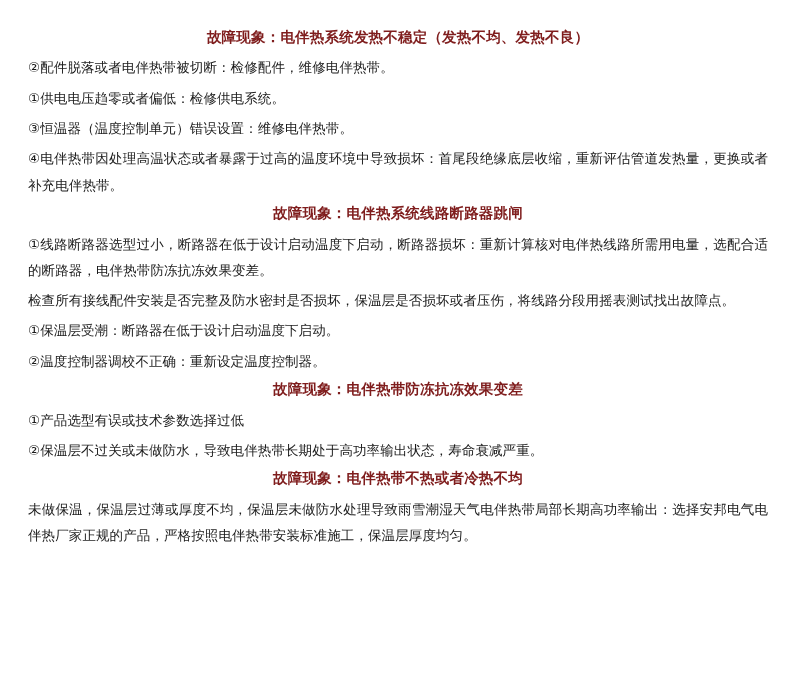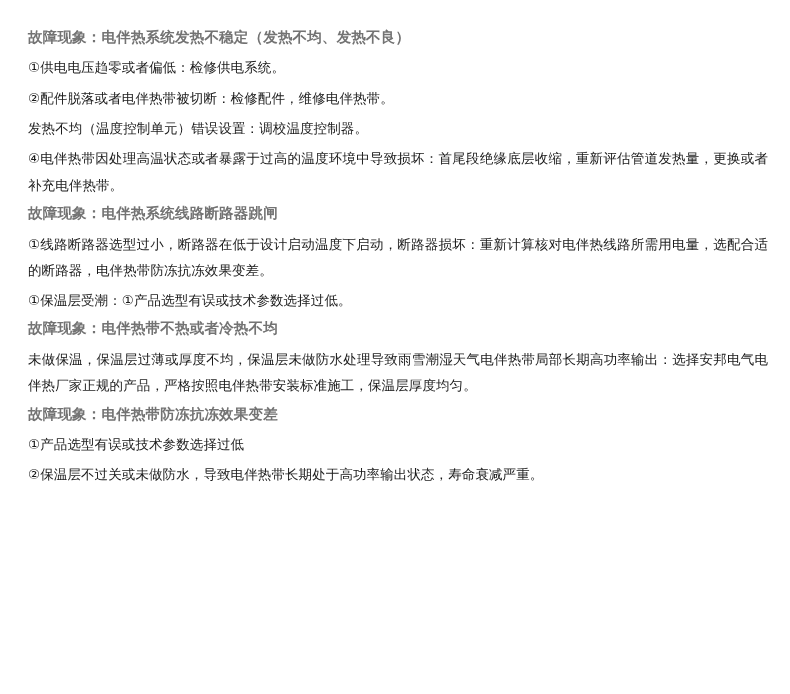--- a/index.html
+++ b/index.html
@@ -15,63 +15,66 @@
     overflow: hidden;
   }
   .doc {
     padding: 26px 22px 10px 28px;
     box-sizing: border-box;
   }
   .block {
     margin: 0;
   }
   .heading {
-    color: #737373;
+    color: #7f1d1d;
     font-size: 14.5px;
     font-weight: bold;
     line-height: 1.55;
     margin: 0 0 6px 0;
     letter-spacing: 0.2px;
+    text-align: center;
   }
   .para {
     color: #1a1a1a;
     font-size: 13.5px;
     line-height: 1.95;
     margin: 0 0 4px 0;
     text-align: justify;
     letter-spacing: 0.1px;
   }
   .block + .block .heading {
     margin-top: 0;
   }
 </style>
 </head>
 <body>
 
 <div class="doc">
   <div class="block">
     <div class="heading">故障现象：电伴热系统发热不稳定（发热不均、发热不良）</div>
+    <div class="para">②配件脱落或者电伴热带被切断：检修配件，维修电伴热带。</div>
     <div class="para">①供电电压趋零或者偏低：检修供电系统。</div>
-    <div class="para">②配件脱落或者电伴热带被切断：检修配件，维修电伴热带。</div>
-    <div class="para">发热不均（温度控制单元）错误设置：调校温度控制器。</div>
+    <div class="para">③恒温器（温度控制单元）错误设置：维修电伴热带。</div>
     <div class="para">④电伴热带因处理高温状态或者暴露于过高的温度环境中导致损坏：首尾段绝缘底层收缩，重新评估管道发热量，更换或者补充电伴热带。</div>
   </div>
 
   <div class="block">
     <div class="heading">故障现象：电伴热系统线路断路器跳闸</div>
     <div class="para">①线路断路器选型过小，断路器在低于设计启动温度下启动，断路器损坏：重新计算核对电伴热线路所需用电量，选配合适的断路器，电伴热带防冻抗冻效果变差。</div>
+    <div class="para">检查所有接线配件安装是否完整及防水密封是否损坏，保温层是否损坏或者压伤，将线路分段用摇表测试找出故障点。</div>
   </div>
 
   <div class="block">
-    <div class="para">①保温层受潮：①产品选型有误或技术参数选择过低。</div>
-  </div>
-
-  <div class="block">
-    <div class="heading">故障现象：电伴热带不热或者冷热不均</div>
-    <div class="para">未做保温，保温层过薄或厚度不均，保温层未做防水处理导致雨雪潮湿天气电伴热带局部长期高功率输出：选择安邦电气电伴热厂家正规的产品，严格按照电伴热带安装标准施工，保温层厚度均匀。</div>
+    <div class="para">①保温层受潮：断路器在低于设计启动温度下启动。</div>
+    <div class="para">②温度控制器调校不正确：重新设定温度控制器。</div>
   </div>
 
   <div class="block">
     <div class="heading">故障现象：电伴热带防冻抗冻效果变差</div>
     <div class="para">①产品选型有误或技术参数选择过低</div>
     <div class="para">②保温层不过关或未做防水，导致电伴热带长期处于高功率输出状态，寿命衰减严重。</div>
   </div>
+
+  <div class="block">
+    <div class="heading">故障现象：电伴热带不热或者冷热不均</div>
+    <div class="para">未做保温，保温层过薄或厚度不均，保温层未做防水处理导致雨雪潮湿天气电伴热带局部长期高功率输出：选择安邦电气电伴热厂家正规的产品，严格按照电伴热带安装标准施工，保温层厚度均匀。</div>
+  </div>
 </div>
 
 </body></html>

